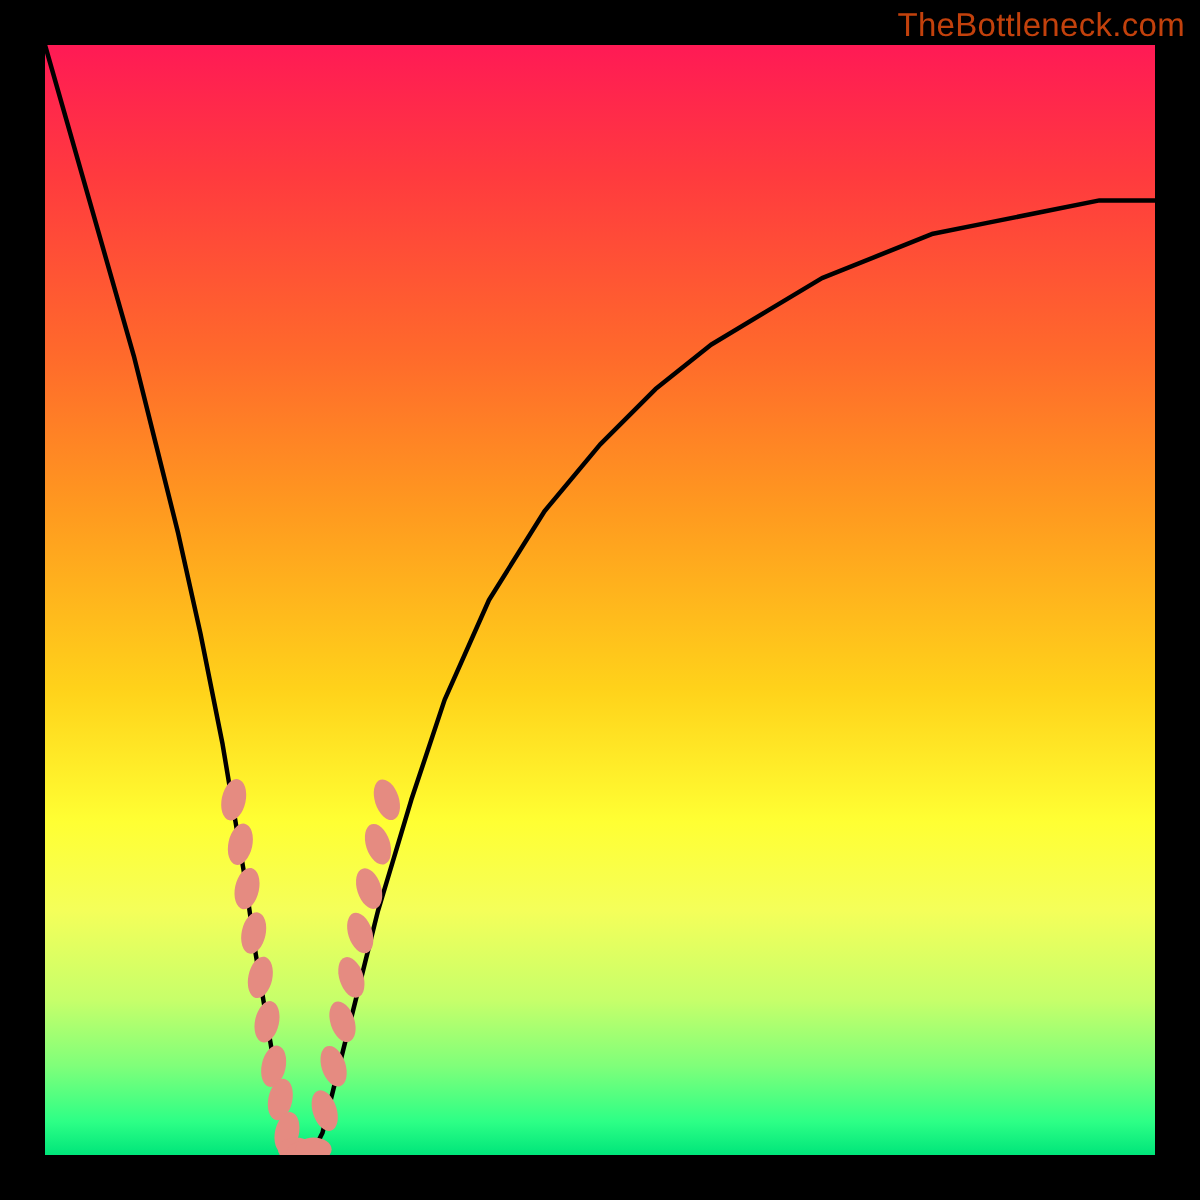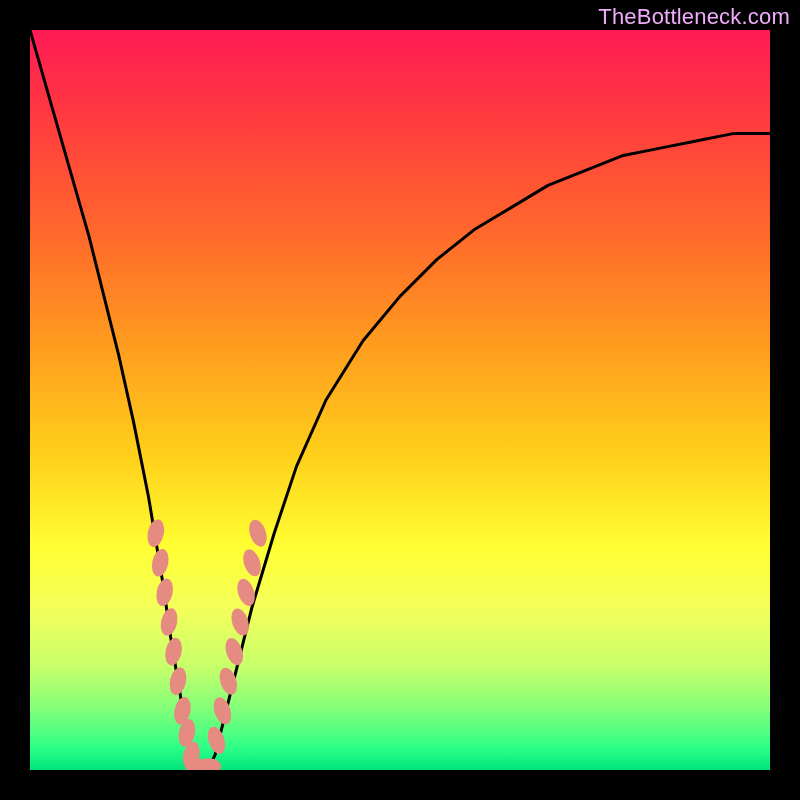--- a/index.html
+++ b/index.html
@@ -34,21 +34,21 @@
       #c7ff6a 86%,
       #7fff7a 92%,
       #2dff86 97%,
       #00e57a 100%
     );
   }
   .watermark {
     position: absolute;
     top: 4px;
     right: 10px;
-    color: #f0abfc;
+    color: #c2410c;
     font-size: 22px;
     font-weight: 500;
     letter-spacing: 0.2px;
     user-select: none;
   }
   svg.curve {
     position: absolute;
     top: 0; left: 0;
     width: 740px; height: 740px;
   }

